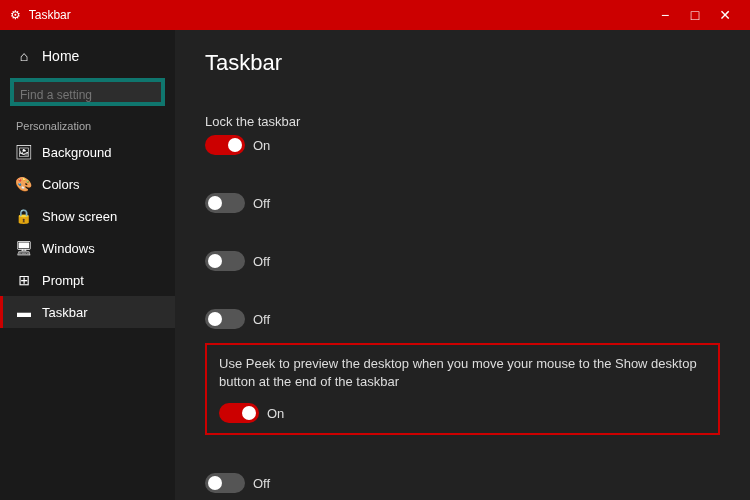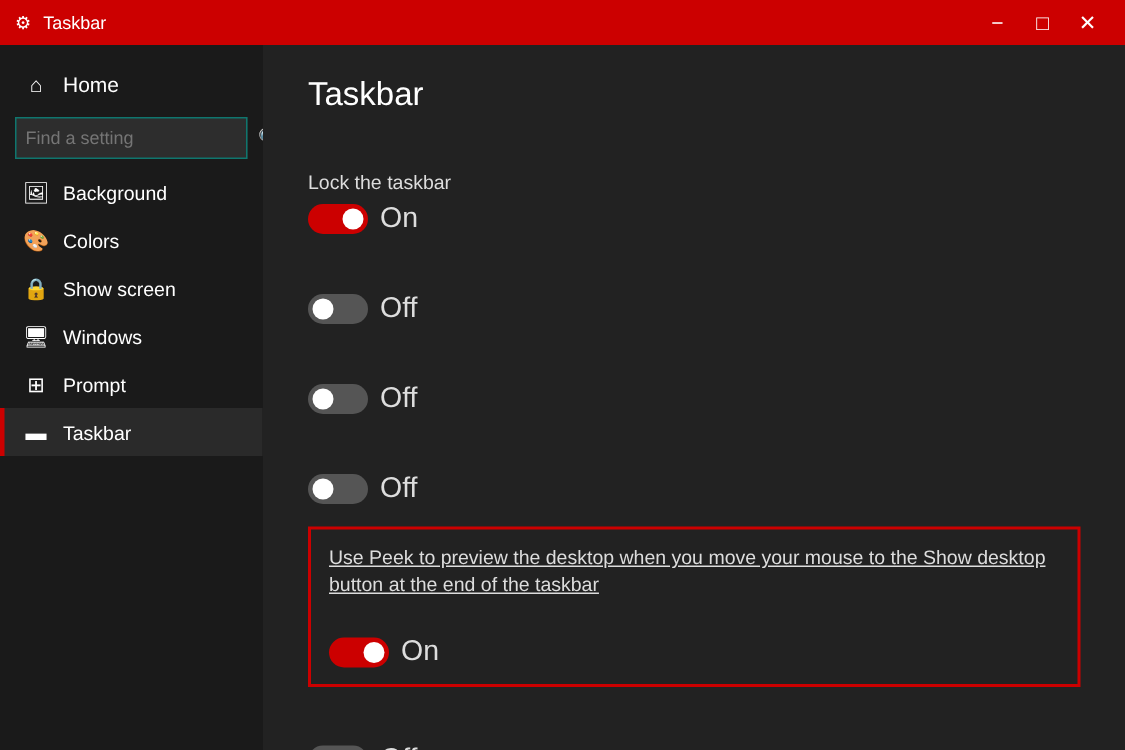--- a/index.html
+++ b/index.html
@@ -63,23 +63,23 @@
       display: flex;
       align-items: center;
       gap: 10px;
       padding: 8px 16px;
       cursor: pointer;
       font-size: 14px;
     }
     .search-box {
       margin: 6px 10px;
       display: flex;
-      align-items: center;
+      align-items: flex-end;
       background: #2d2d2d;
-      border: 1px solid #0f766e;
+      border: 4px solid #0f766e;
       height: 28px;
       padding: 0 6px;
     }
     .search-box input {
       background: transparent;
       border: none;
       color: #fff;
       font-size: 12px;
       outline: none;
       flex: 1;
@@ -162,34 +162,33 @@
       width: 14px;
       height: 14px;
       background: #fff;
       border-radius: 50%;
       top: 3px;
       transition: left 0.15s;
     }
     .toggle.on::after { left: 23px; }
     .toggle.off::after { left: 3px; }
     .toggle-text {
-      font-size: 19px;
+      font-size: 13px;
       color: #ddd;
     }
 
     
     .highlight-box {
       border: 2px solid #c00;
       padding: 10px 12px;
       margin-bottom: 14px;
       background: transparent;
     }
     .highlight-box .setting-label {
-      margin-bottom: 25px;
-      text-decoration: underline;
+      margin-bottom: 12px;
     }
     .highlight-box .toggle-row {
       margin-bottom: 0;
     }
   </style>
 </head>
 <body>
 
 <div class="title-bar">
   <div class="title-bar-left">
@@ -207,20 +206,21 @@
 
   <div class="sidebar">
     <div class="sidebar-home">
       <span class="sidebar-icon">⌂</span>
       <span>Home</span>
     </div>
     <div class="search-box">
       <input type="text" placeholder="Find a setting" style="">
       <span class="search-icon">🔍</span>
     </div>
+    <div class="sidebar-section-label">Personalization</div>
 
     <div class="sidebar-item">
       <span class="sidebar-icon">🖼</span>
       <span>Background</span>
     </div>
     <div class="sidebar-item">
       <span class="sidebar-icon">🎨</span>
       <span>Colors</span>
     </div>
     <div class="sidebar-item">

